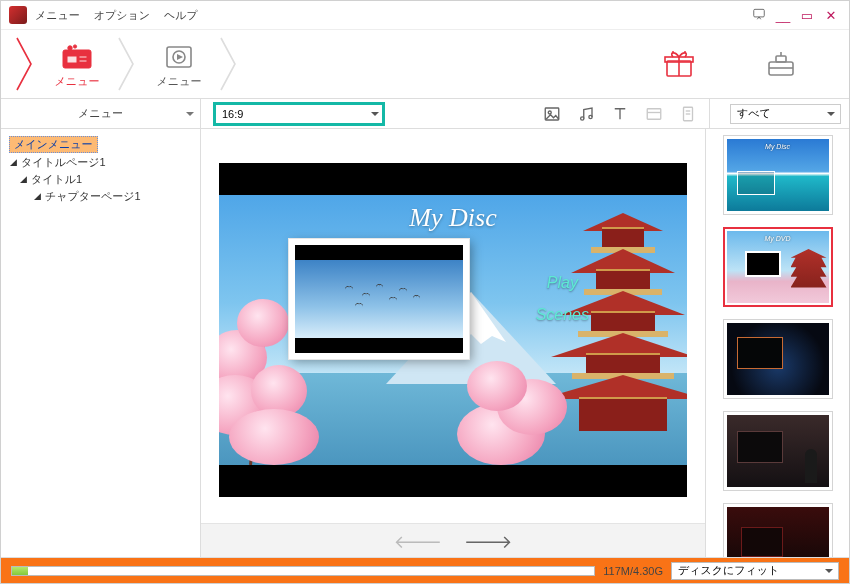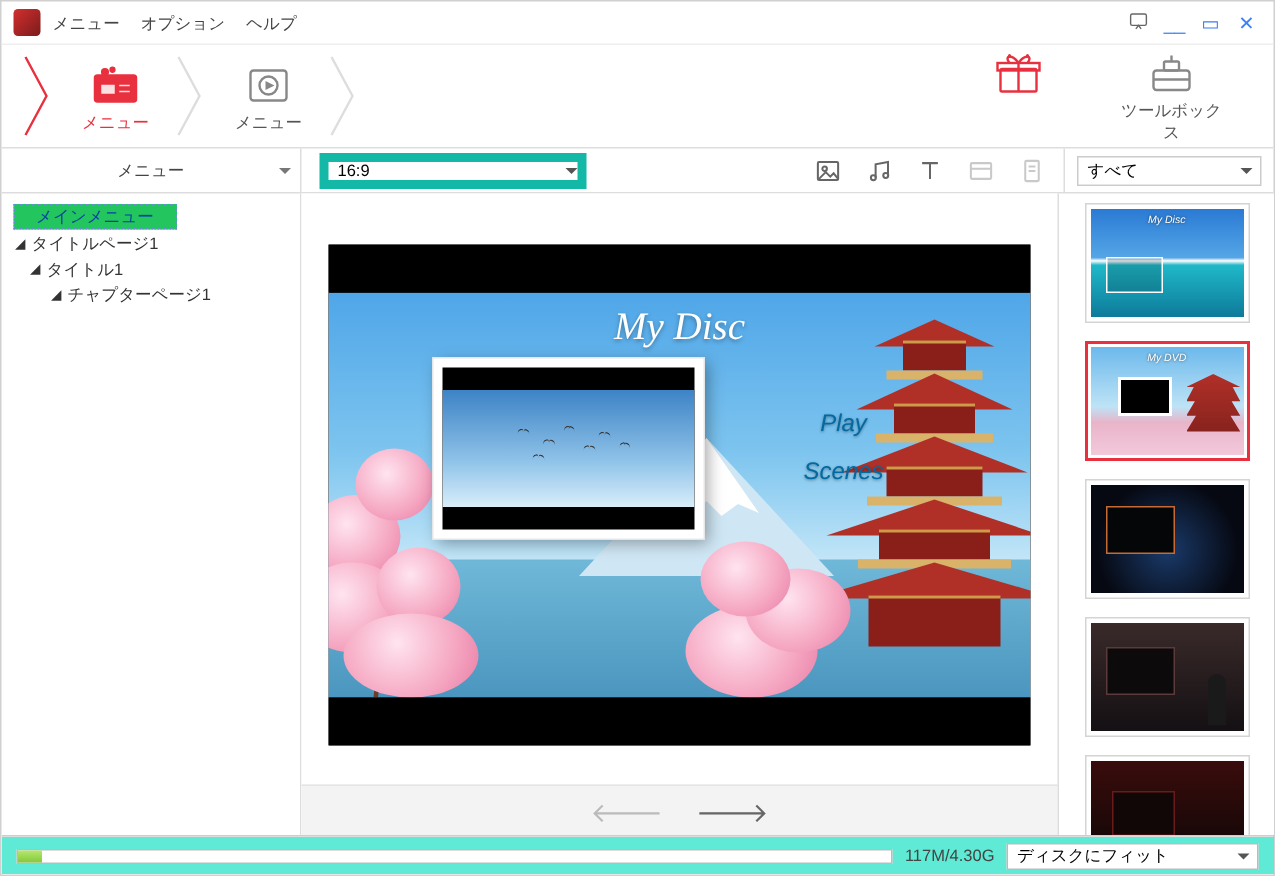--- a/index.html
+++ b/index.html
@@ -3,54 +3,54 @@
 <meta charset="utf-8">
 <style>
 * { box-sizing: border-box; margin: 0; padding: 0; font-family: "Meiryo UI", "Hiragino Sans", sans-serif; }
 body { width: 850px; height: 584px; background: #fff; overflow: hidden; border: 1px solid #d0d0d0; position: relative; }
 
 
 .titlebar { height: 28px; display: flex; align-items: center; padding: 0 8px; font-size: 11px; color: #444; }
 .titlebar .logo { width: 18px; height: 18px; background: linear-gradient(135deg,#d32f2f,#7b1b1b); border-radius:3px; margin-right: 8px; }
 .titlebar .menu-item { margin-right: 14px; cursor: default; }
 .titlebar .spacer { flex: 1; }
-.titlebar .win-btn { width: 20px; text-align: center; font-size: 13px; color: #3b82f6; margin-left: 4px; }
+.titlebar .win-btn { width: 20px; text-align: center; font-size: 13px; color: #be185d; margin-left: 4px; }
 
 
 .stepnav { height: 70px; border-top: 1px solid #eee; border-bottom: 1px solid #ddd; display: flex; align-items: center; padding: 0 14px; position: relative; }
 .step { width: 80px; text-align: center; font-size: 11px; color: #555; position: relative; }
 .step .icon { height: 34px; display: flex; align-items: center; justify-content: center; }
 .step.active { color: #e8303f; }
 .step.active svg { stroke: #e8303f; fill:#e8303f;}
 .chev { width:22px; height:70px; display:flex; align-items:center; }
 .chev svg { stroke:#ddd; }
 .chev.red svg{stroke:#e8303f;}
 .stepnav .spacer { flex:1; }
 .rightnav { display:flex; gap:30px; padding-right:18px; }
 .rightnav .step{width:72px;}
 
 
 .subbar { height: 30px; border-bottom:1px solid #ddd; display:flex; align-items:stretch; font-size:11px; color:#444;}
 .subbar-left { width:200px; border-right:1px solid #ddd; display:flex; align-items:center; justify-content:center; position:relative;}
 .subbar-left::after{content:"";position:absolute;right:6px;top:50%;border:4px solid transparent;border-top-color:#777;transform:translateY(-25%);}
 .subbar-center { flex:1; display:flex; align-items:center; padding:0 12px; gap:16px;}
-.aspect-select{border:6px solid #14b8a6;height:24px;font-size:11px;padding:0 18px 0 6px;background:#fff;appearance:none;position:relative;}
+.aspect-select{border:3px solid #14b8a6;height:24px;font-size:11px;padding:0 18px 0 6px;background:#fff;appearance:none;position:relative;}
 .select-wrap{position:relative;display:inline-flex;align-items:center;}
 .select-wrap::after{content:"";position:absolute;right:6px;top:50%;border:4px solid transparent;border-top-color:#555;transform:translateY(-25%);pointer-events:none;}
 .tool-icon{width:18px;height:18px;display:flex;align-items:center;justify-content:center;color:#666;}
 .tool-icon.disabled{opacity:.35;}
 .subbar-right{width:140px;border-left:1px solid #ddd;display:flex;align-items:center;padding:0 8px;}
 .subbar-right .select-wrap{flex:1;}
-.subbar-right input{border:1px solid #ccc;width:100%;height:20px;font-size:11px;padding:0 6px;}
+.subbar-right input{border:1px solid #ccc;width:100%;height:20px;font-size:11px;padding:0 6px;margin-left:12px;}
 
 
 .main { display:flex; height: calc(584px - 28px - 70px - 30px - 26px); }
 .tree { width:200px; border-right:1px solid #ddd; padding:6px 4px; font-size:11px; color:#333; overflow:auto;}
 .tree .row{display:flex;align-items:center;white-space:nowrap;padding:1px 0;}
-.tree .sel{color:#0a3ea8;background:#22c55e;border:1px dotted #6a8fd8;padding:0 14px;}
+.tree .sel{color:#0a3ea8;background:#fdba74;border:1px dotted #6a8fd8;padding:0 4px;}
 .tree .ind1{padding-left:4px;}
 .tree .ind2{padding-left:14px;}
 .tree .ind3{padding-left:28px;}
 .tree .ind4{padding-left:42px;}
 .tree .leaf::before{content:"";display:inline-block;width:12px;border-bottom:1px solid #888;margin-right:3px;border-left:1px solid #888;height:6px;vertical-align:top;margin-top:2px;}
 .tree .tw{display:inline-block;width:9px;height:9px;margin-right:3px;font-size:9px;line-height:9px;text-align:center;}
 
 .editor{flex:1;display:flex;flex-direction:column;background:#fff;}
 .canvas-wrap{flex:1;display:flex;align-items:center;justify-content:center;padding:8px 8px 0 8px;}
 .canvas{width:468px;height:334px;background:#000;position:relative;overflow:hidden;}
@@ -65,21 +65,21 @@
 .blossom{position:absolute;bottom:0;height:58%;}
 .blossom.left{left:-20px;width:140px;}
 .blossom.right{right:110px;width:120px;}
 .blossom .puff{position:absolute;border-radius:50%;background:radial-gradient(circle at 40% 35%,#ffe4ef,#f5a6c1 60%,#e77ba4);}    
 .branch{position:absolute;width:3px;background:#6b3b2e;transform-origin:bottom;}
 .pagoda{position:absolute;right:-16px;bottom:12%;width:160px;height:220px;}
 .pagoda .roof{position:absolute;left:50%;transform:translateX(-50%);height:0;border-left:74px solid transparent;border-right:74px solid transparent;border-bottom:24px solid #b03028;}
 .pagoda .body{position:absolute;left:50%;transform:translateX(-50%);width:70px;height:20px;background:#8a1f1a;border-top:2px solid #d09a4a;}
 .pagoda .rail{position:absolute;left:50%;transform:translateX(-50%);width:94px;height:6px;background:#d9b36a;}
 .disc-title{position:absolute;top:8px;left:50%;transform:translateX(-50%);font-family:"Brush Script MT",cursive;font-style:italic;color:#fff;font-size:26px;text-shadow:0 1px 3px rgba(0,0,0,.35);}
-.menu-links{position:absolute;right:98px;top:80px;color:#0369a1;font-style:italic;font-family:"Brush Script MT",cursive;text-align:center;font-size:16px;line-height:1;text-shadow:0 1px 2px rgba(0,0,0,.4);}
+.menu-links{position:absolute;right:98px;top:80px;color:#5eead4;font-style:italic;font-family:"Brush Script MT",cursive;text-align:center;font-size:16px;line-height:1;text-shadow:0 1px 2px rgba(0,0,0,.4);}
 .menu-links div{margin-bottom:16px;}
 .thumb-frame{position:absolute;left:70px;top:44px;width:180px;height:120px;background:#fff;padding:6px;box-shadow:0 0 0 1px #e6e6e6, 3px 3px 10px rgba(0,0,0,.35);}
 .thumb-inner{width:100%;height:100%;background:#000;position:relative;overflow:hidden;}
 .thumb-sky{position:absolute;inset:14% 0 14% 0;background:linear-gradient(#3d83c6,#8ec2e8 60%,#d8edfa);}
 .bird{position:absolute;width:7px;height:4px;}
 .bird::before,.bird::after{content:"";position:absolute;top:0;width:50%;height:100%;border-top:1px solid #3a3a3a;border-radius:60% 60% 0 0;}
 .bird::before{left:0;transform:skewY(-22deg);}
 .bird::after{right:0;transform:skewY(22deg);}
 
 .pager{height:36px;display:flex;align-items:center;justify-content:center;gap:22px;background:#f3f3f3;border-top:1px solid #e4e4e4;}
@@ -98,21 +98,21 @@
 .tpl-dark1{background:radial-gradient(circle at 50% 60%,#1a3a6a,#060912 70%);}
 .tpl-dark1::after{content:"";position:absolute;left:10px;top:14px;width:44px;height:30px;border:1px solid #c86a33;background:#050607;}
 .tpl-dark2{background:linear-gradient(#3a2a2a,#141013);}
 .tpl-dark2::before{content:"";position:absolute;right:12px;bottom:4px;width:12px;height:34px;background:#1a1a1a;border-radius:6px 6px 0 0;}
 .tpl-dark2::after{content:"";position:absolute;left:10px;top:16px;width:44px;height:30px;border:1px solid #5a3a3a;background:#0c0a0b;}
 .tpl-dark3{background:linear-gradient(#3a0c0c,#0b0606);}
 .tpl-dark3::after{content:"";position:absolute;left:14px;top:20px;width:40px;height:28px;border:1px solid #6b1a1a;background:#120707;}
 .tpl-title{position:absolute;top:4px;left:50%;transform:translateX(-50%);font-size:7px;color:#fff;font-style:italic;white-space:nowrap;text-shadow:0 0 2px rgba(0,0,0,.6);}
 
 
-.status{position:absolute;left:0;right:0;bottom:0;height:26px;border-top:1px solid #ddd;display:flex;align-items:center;padding:0 10px;font-size:11px;color:#444;background:#5eead4;gap:8px;}
+.status{position:absolute;left:0;right:0;bottom:0;height:26px;border-top:1px solid #ddd;display:flex;align-items:center;padding:0 10px;font-size:11px;color:#444;background:#f97316;gap:8px;}
 .disc-usage{flex:1;height:10px;border:1px solid #bbb;position:relative;background:#fff;}
 .disc-usage .fill{position:absolute;left:0;top:0;bottom:0;background:linear-gradient(#b5e86a,#83c93d);}
 .status .combo{height:18px;font-size:11px;border:1px solid #bbb;background:#fff;padding:0 18px 0 6px;}
 
 
 .templates::-webkit-scrollbar{width:14px;}
 .templates::-webkit-scrollbar-track{background:#f2f2f2;border-left:1px solid #e2e2e2;}
 .templates::-webkit-scrollbar-thumb{background:#cfcfcf;border:2px solid #f2f2f2;border-radius:7px;}
 </style>
 </head>
@@ -191,21 +191,20 @@
     </div>
     <div class="step">
       <div class="icon">
           <svg width="32" height="28" viewBox="0 0 32 28" fill="none" stroke="#888" stroke-width="1.6">
             <rect x="4" y="12" width="24" height="13" rx="2"></rect>
             <rect x="11" y="6" width="10" height="6" rx="1"></rect>
             <line x1="4" y1="18" x2="28" y2="18"></line>
             <line x1="16" y1="2" x2="16" y2="6"></line>
           </svg>
         </div>
-      <div>ツールボックス</div>
     </div>
   </div>
 </div>
 
 <div class="subbar">
   <div class="subbar-left">
     <span>メニュー</span>
   </div>
   <div class="subbar-center">
     <span class="select-wrap">

